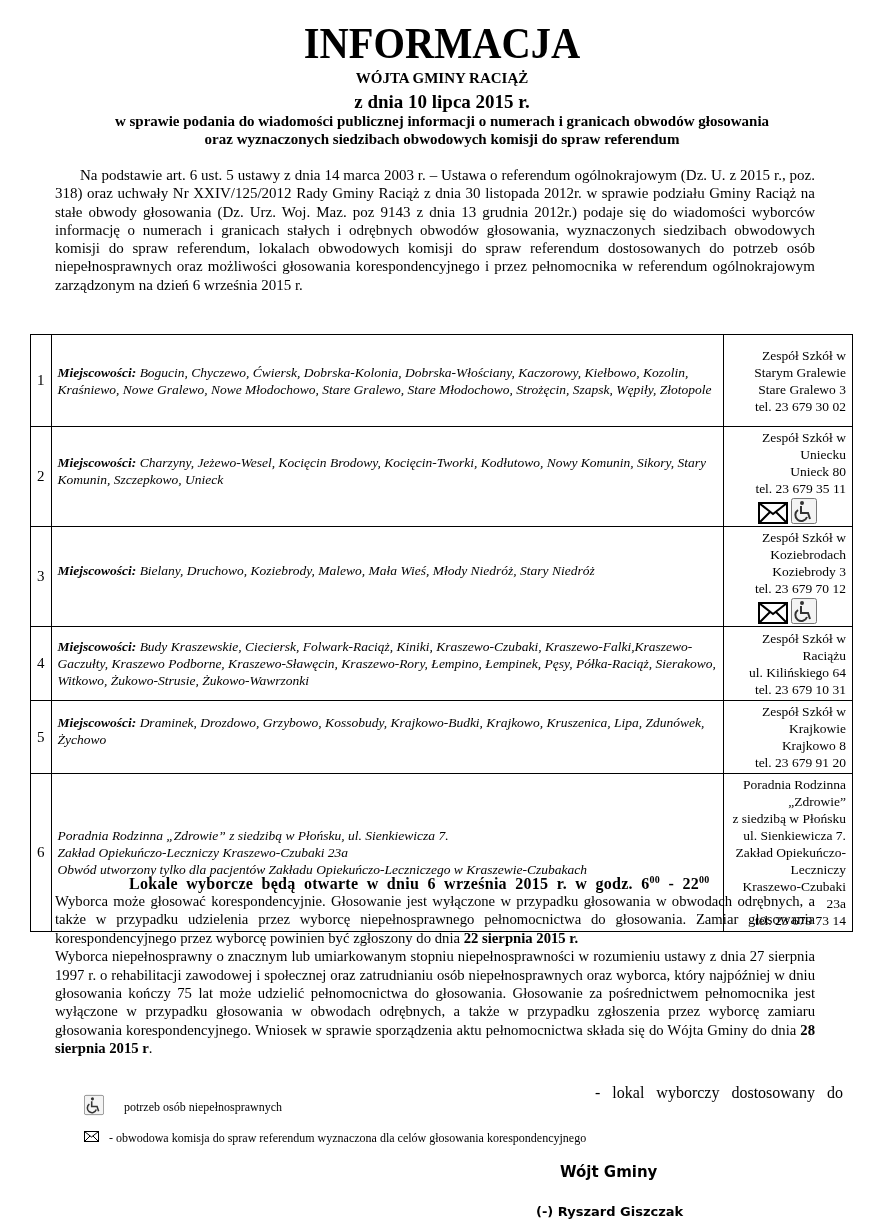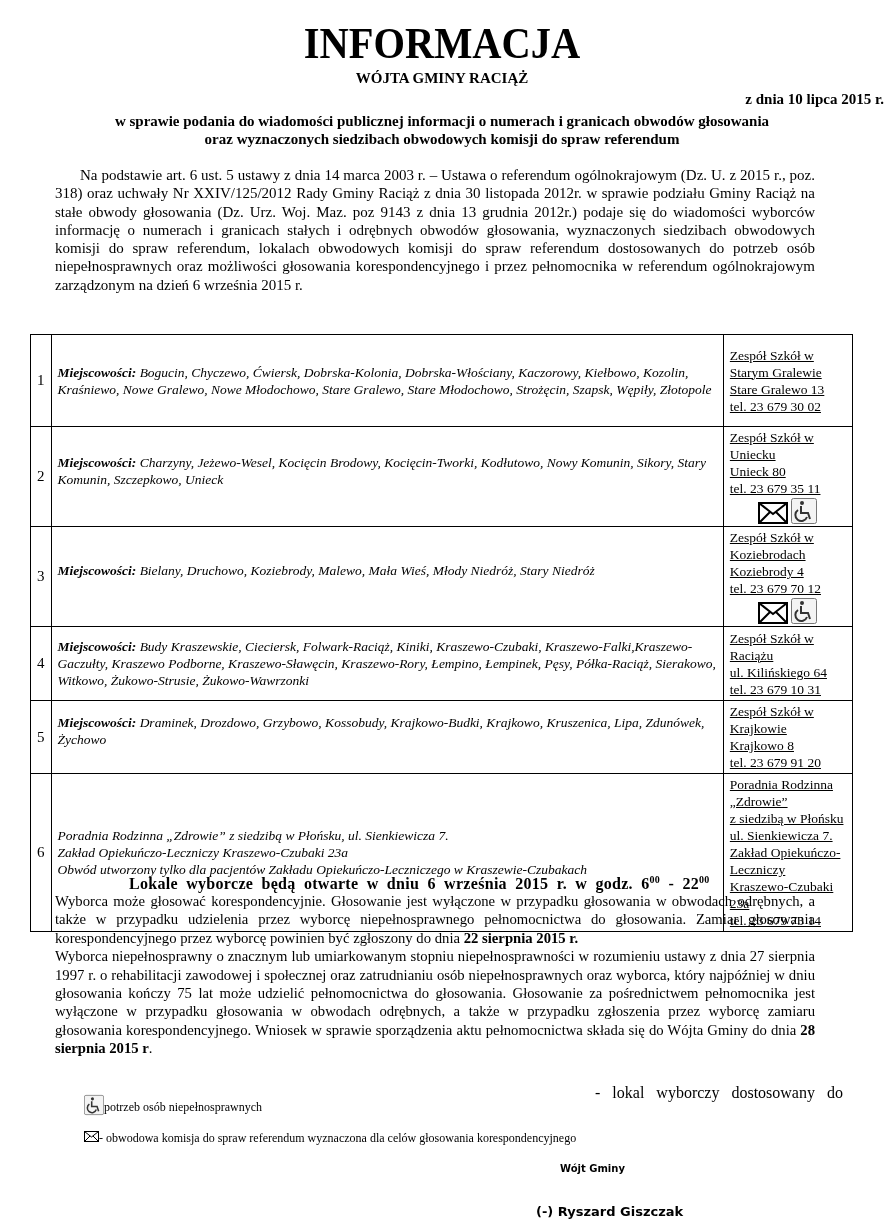--- a/index.html
+++ b/index.html
@@ -8,21 +8,21 @@
     width: 884px; height: 1227px; position: relative; overflow: hidden;
     font-family: "Liberation Serif", "DejaVu Serif", serif; color: #000;
   }
   .title {
     position: absolute; left: 0; width: 884px; top: 18px; text-align: center;
     font-size: 44px; font-weight: bold; letter-spacing: 0px; line-height: 52px;
     transform: scaleX(0.92);
   }
   .sub { position: absolute; left: 0; width: 884px; text-align: center; font-weight: bold; }
   .sub1 { top: 70px; font-size: 15px; }
-  .sub2 { top: 91px; font-size: 15px; text-align: right; }
+  .sub2 { top: 91px; font-size: 19px; }
   .sub3 { top: 113px; font-size: 15px; }
   .sub4 { top: 131px; font-size: 15px; }
 
   .intro {
     position: absolute; left: 55px; width: 760px; top: 166px;
     font-size: 15px; line-height: 18.3px; text-align: justify;
   }
   .intro p { margin: 0; text-indent: 25px; }
 
   table.obwody {
@@ -31,43 +31,43 @@
   }
   table.obwody td, table.obwody th {
     border: 1px solid #000; vertical-align: middle; padding: 2px 6px;
   }
   table.obwody th { font-weight: bold; text-align: left; }
   th.c1 { width: 90px; padding: 2px 6px; }
   th.c2 { width: 516px; }
   th.c3 { text-align: center !important; }
   td.num { text-align: center; font-size: 15px; padding-top: 10px; }
   td.bounds { vertical-align: top; padding-top: 4px; font-style: italic; }
-  td.seat { text-align: left; vertical-align: top; padding-top: 2px; text-decoration: underline; }
+  td.seat { text-align: right; vertical-align: top; padding-top: 2px; }
   .lbl { font-weight: bold; }
   .icons { display: flex; justify-content: center; gap: 3px; margin-top: 1px; height: 26px; align-items: flex-end; }
   .ico-mail svg, .ico-wheel svg { display: block; }
 
   .hours {
     position: absolute; left: 122px; top: 874px; font-size: 16px; font-weight: bold;
     word-spacing: 4px; letter-spacing: 0.3px; padding-left: 7px;
   }
   .hours sup { font-size: 10px; }
   .body2 {
     position: absolute; left: 55px; width: 760px; top: 892px;
     font-size: 14.7px; line-height: 18.4px; text-align: justify;
   }
   .body2 p { margin: 0; }
   .body2 b { font-weight: bold; }
 
   .legend1 {
     position: absolute; left: 595px; top: 1084px; font-size: 16px; word-spacing: 8px;
   }
-  .legend1b { position: absolute; left: 84px; top: 1094px; font-size: 12px; display: flex; align-items: center; }
-  .legend2 { position: absolute; left: 84px; top: 1131px; font-size: 12px; display: flex; align-items: flex-end; gap: 0; }
-  .sig1 { position: absolute; left: 560px; top: 1163px; font-family: "DejaVu Sans", sans-serif; font-weight: bold; font-size: 10px; }
+  .legend1b { position: absolute; left: 84px; top: 1094px; font-size: 12px; display: flex; align-items: center; gap: 20px; }
+  .legend2 { position: absolute; left: 84px; top: 1131px; font-size: 12px; display: flex; align-items: flex-end; gap: 10px; }
+  .sig1 { position: absolute; left: 560px; top: 1163px; font-family: "DejaVu Sans", sans-serif; font-weight: bold; font-size: 15px; }
   .sig2 { position: absolute; left: 536px; top: 1204px; font-family: "DejaVu Sans", sans-serif; font-weight: bold; font-size: 13px; }
 </style>
 </head>
 <body>
 
 <div class="title">INFORMACJA</div>
 <div class="sub sub1">WÓJTA GMINY RACIĄŻ</div>
 <div class="sub sub2">z dnia 10 lipca 2015 r.</div>
 <div class="sub sub3">w sprawie podania do wiadomości publicznej informacji o numerach i granicach obwodów głosowania</div>
 <div class="sub sub4">oraz wyznaczonych siedzibach obwodowych komisji do spraw referendum</div>
@@ -77,21 +77,21 @@
 </div>
 
 <table class="obwody">
   <tbody>
 
   <tr style="height:92px;">
     <td class="num">1</td>
     <td class="bounds"><span class="lbl">Miejscowości:</span> <span>Bogucin, Chyczewo, Ćwiersk, Dobrska-Kolonia, Dobrska-Włościany, Kaczorowy, Kiełbowo, Kozolin, Kraśniewo, Nowe Gralewo, Nowe Młodochowo, Stare Gralewo, Stare Młodochowo, Strożęcin, Szapsk, Wępiły, Złotopole</span></td>
     <td class="seat">
       <div>Zespół Szkół w Starym Gralewie</div>
-      <div>Stare Gralewo 13</div>
+      <div>Stare Gralewo 3</div>
       <div>tel. 23 679 30 02</div>
     </td>
   </tr>
 
   <tr style="height:84px;">
     <td class="num">2</td>
     <td class="bounds" style="vertical-align:middle;padding-bottom:14px;"><span class="lbl">Miejscowości:</span> <span>Charzyny, Jeżewo-Wesel, Kocięcin Brodowy, Kocięcin-Tworki, Kodłutowo, Nowy Komunin, Sikory, Stary Komunin, Szczepkowo, Unieck</span></td>
     <td class="seat">
       <div>Zespół Szkół w Uniecku</div>
       <div>Unieck 80</div>
@@ -113,21 +113,21 @@
             </span>
       </div>
     </td>
   </tr>
 
   <tr style="height:82px;">
     <td class="num">3</td>
     <td class="bounds" style="vertical-align:middle;padding-bottom:14px;"><span class="lbl">Miejscowości:</span> <span>Bielany, Druchowo, Koziebrody, Malewo, Mała Wieś, Młody Niedróż, Stary Niedróż</span></td>
     <td class="seat">
       <div>Zespół Szkół w Koziebrodach</div>
-      <div>Koziebrody 4</div>
+      <div>Koziebrody 3</div>
       <div>tel. 23 679 70 12</div>
       <div class="icons">
         <span class="ico-mail">
               <svg width="30" height="22" viewBox="0 0 30 22">
                 <rect x="1" y="1" width="28" height="20" fill="#fff" stroke="#000" stroke-width="2"></rect>
                 <path d="M1 1 L15 12 L29 1 M1 21 L12 10 M29 21 L18 10" fill="none" stroke="#000" stroke-width="2"></path>
               </svg>
             </span>
         <span class="ico-wheel">
               <svg width="26" height="26" viewBox="0 0 26 26">

